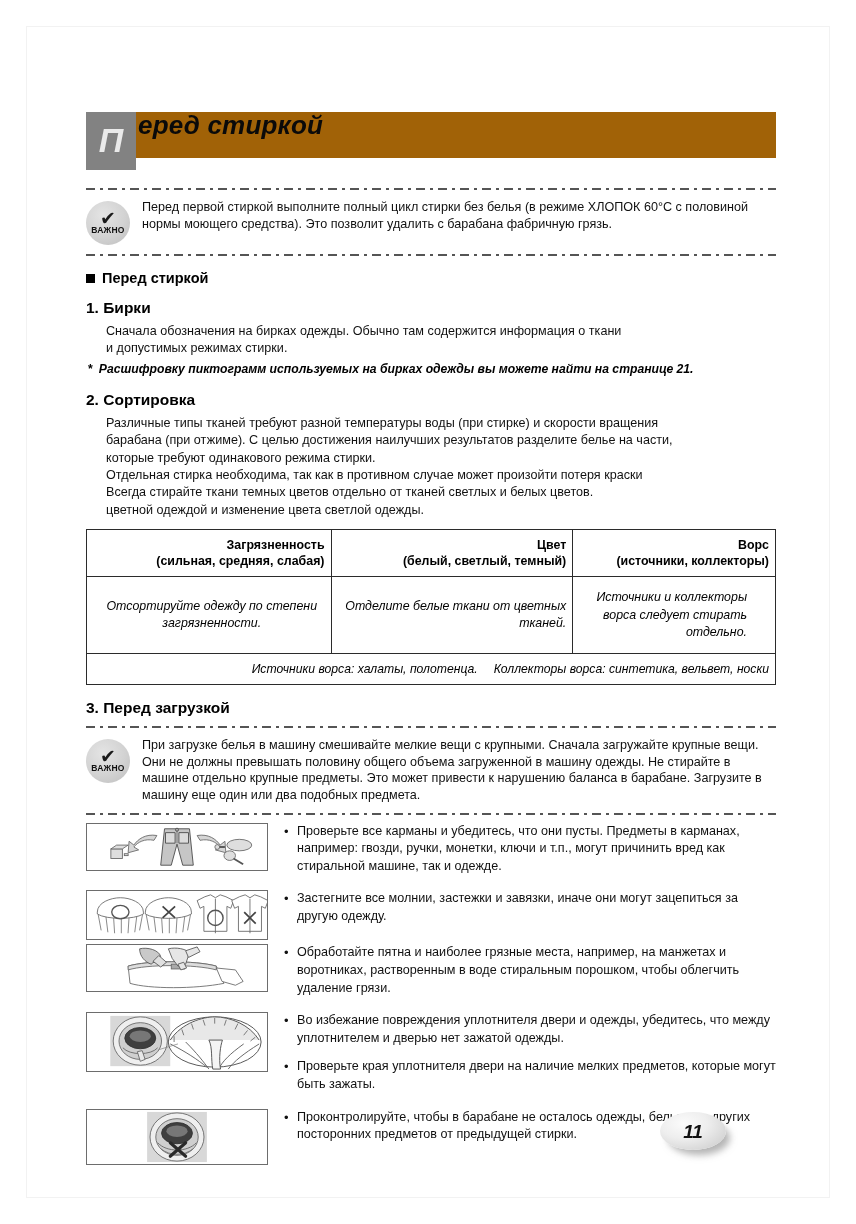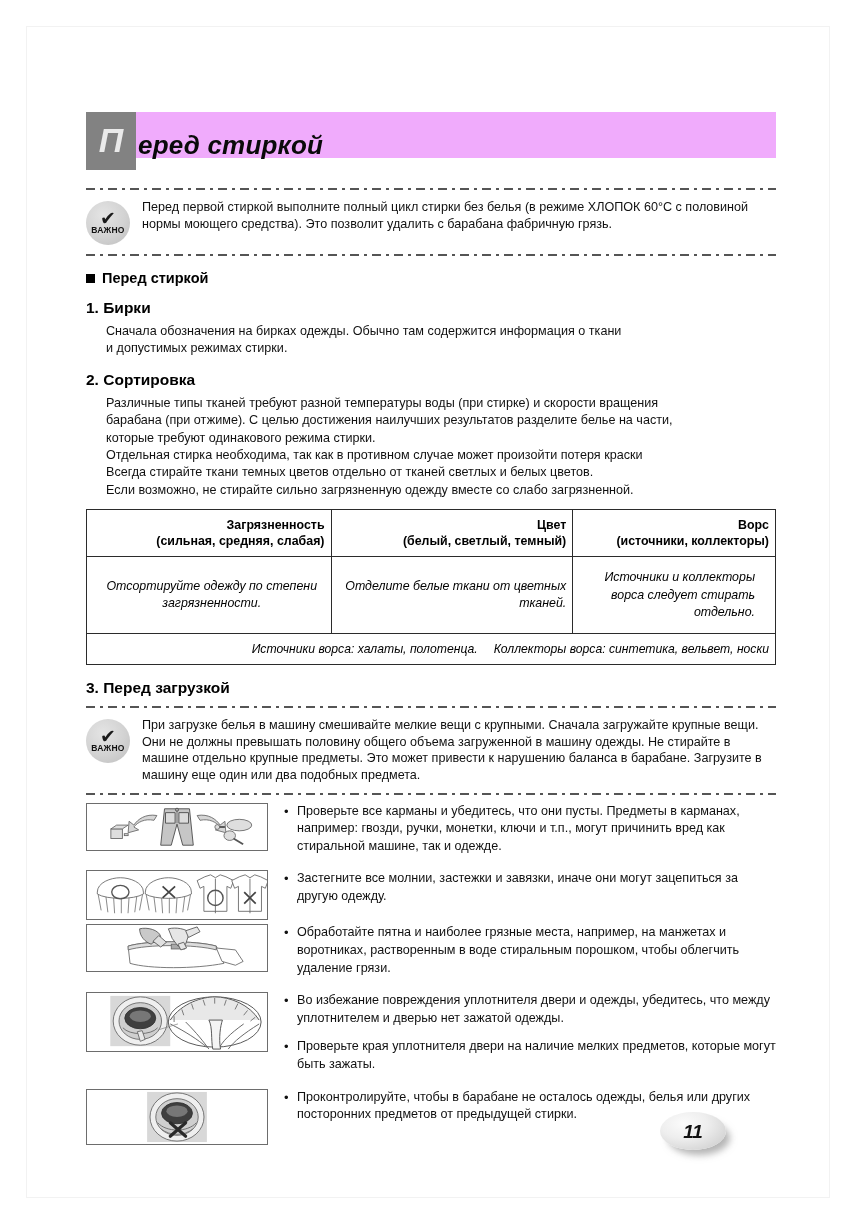--- a/index.html
+++ b/index.html
@@ -12,22 +12,22 @@
   .page-frame{
     position:absolute;left:26px;top:26px;width:804px;height:1172px;
     border:1px solid #f2f2f2;box-sizing:border-box;
   }
   .content{
     position:absolute;left:86px;top:112px;width:690px;
   }
 
   
   .title-bar{
-    position:relative;height:46px;background:#f0abfc;margin-left:48px;
-    display:flex;align-items:flex-end;
+    position:relative;height:46px;background:#a16207;margin-left:48px;
+    display:flex;align-items:flex-start;
   }
   .title-bar .title-text{
     font-size:26px;font-weight:bold;font-style:italic;letter-spacing:.2px;
     color:#0a0a0a;padding-left:4px;line-height:1;
   }
   .title-badge{
     position:absolute;left:0;top:0;width:50px;height:58px;background:#828282;
     display:flex;align-items:center;justify-content:center;
   }
   .title-badge span{
@@ -83,21 +83,21 @@
   table.sort-table{
     border-collapse:collapse;width:100%;margin-top:10px;
     border:1.6px solid #2b2b2b;table-layout:fixed;
   }
   table.sort-table td{
     border:1.4px solid #2b2b2b;padding:7px 6px;text-align:right;vertical-align:middle;
   }
   .th-cell{font-size:12.4px;font-weight:bold;line-height:16px;}
   .td-cell{font-size:12.4px;font-style:italic;line-height:17.5px;height:62px;}
   .td-cell.c1{text-align:center;padding-left:12px;}
-  .td-cell.c3{text-align:right;padding-right:20px;}
+  .td-cell.c3{text-align:right;padding-right:28px;}
   .foot-cell{
     text-align:left;font-size:12.2px;font-style:italic;padding:6px 10px;line-height:16px;
   }
   .foot-cell b{font-style:italic;font-weight:normal;}
   .foot-cell .gap{display:inline-block;width:16px;}
 
   
   .illus-list{margin-top:8px;}
   .ill-row{display:flex;align-items:flex-start;margin-bottom:4px;}
   .ill-box{
@@ -155,30 +155,33 @@
 
   <div class="h-square">
     <span class="sq"></span>
     <span>Перед стиркой</span>
   </div>
 
   <div class="h-num">1. Бирки</div>
   <div class="body-indent">
     <div class="para">Сначала обозначения на бирках одежды. Обычно там содержится информация о ткани</div>
     <div class="para">и допустимых режимах стирки.</div>
+  </div>
+  <div class="star-line">
+    <span class="st">*</span><span>Расшифровку пиктограмм используемых на бирках одежды вы можете найти на странице 21.</span>
   </div>
 
   <div class="h-num">2. Сортировка</div>
   <div class="body-indent">
     <div class="para">Различные типы тканей требуют разной температуры воды (при стирке) и скорости вращения</div>
     <div class="para">барабана (при отжиме). С целью достижения наилучших результатов разделите белье на части,</div>
     <div class="para">которые требуют одинакового режима стирки.</div>
     <div class="para">Отдельная стирка необходима, так как в противном случае может произойти потеря краски</div>
     <div class="para">Всегда стирайте ткани темных цветов отдельно от тканей светлых и белых цветов.</div>
-    <div class="para">Если возможно, не стирайте сильно загрязненную одежду вместе со слабо загрязненной.</div>
+    <div class="para">цветной одеждой и изменение цвета светлой одежды.</div>
   </div>
 
   <table class="sort-table">
     <tbody>
         <tr>
       <td style="width:33.6%">
         <div class="th-cell">Загрязненность</div>
         <div class="th-cell">(сильная, средняя, слабая)</div>
       </td>
       <td style="width:33.2%">

